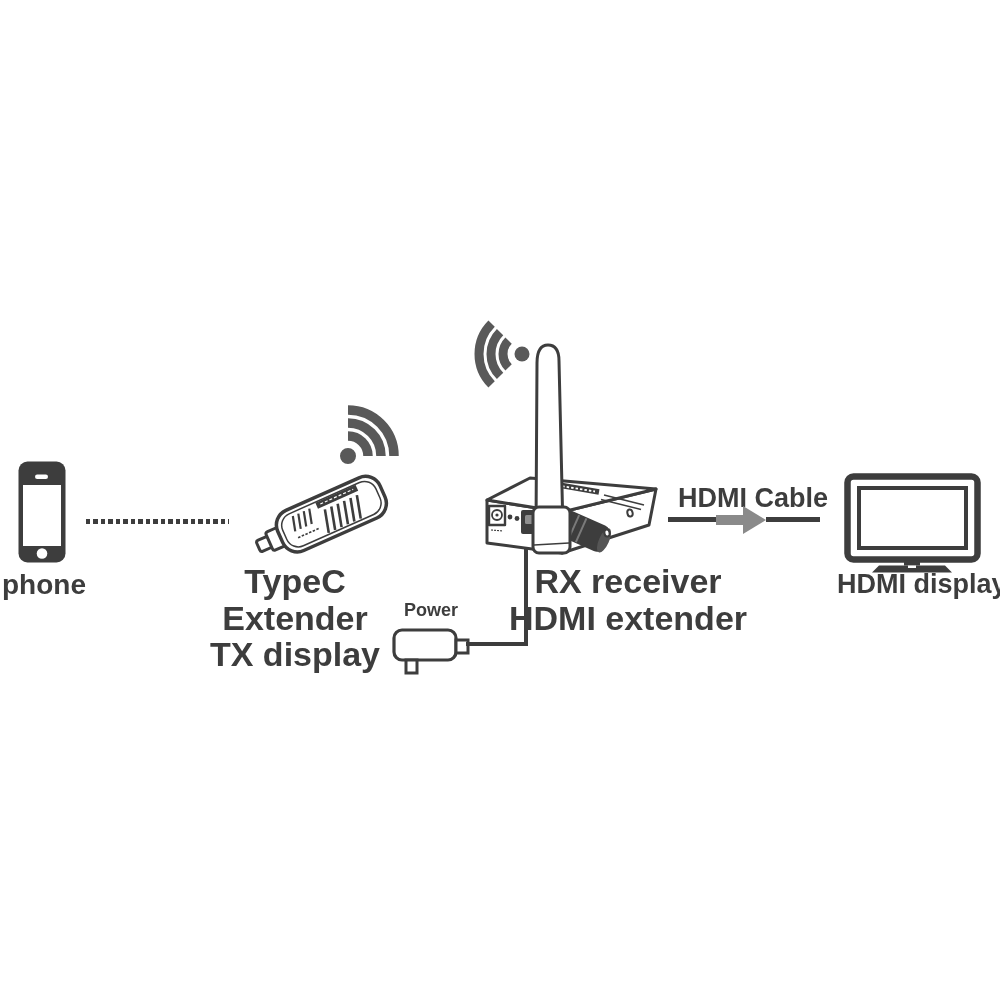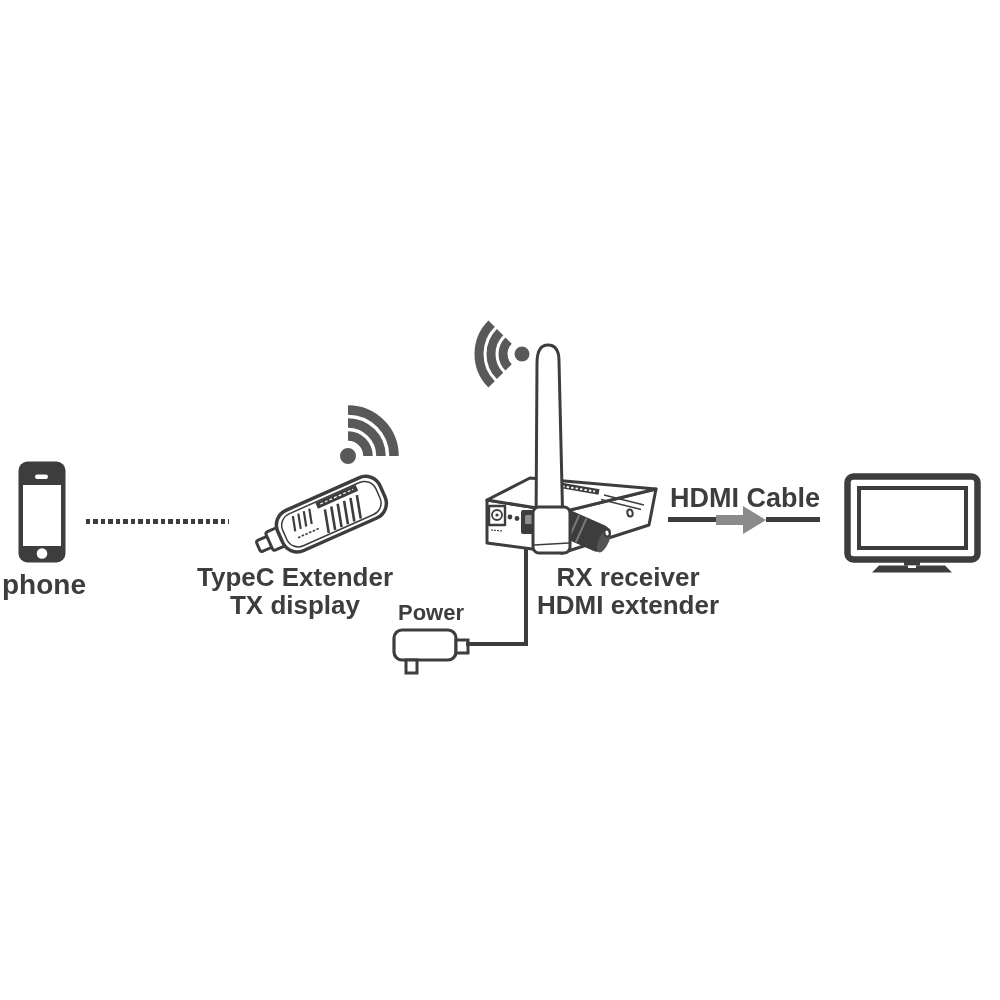--- a/index.html
+++ b/index.html
@@ -12,23 +12,23 @@
   .canvas{
     position:relative;width:1000px;height:1000px;background:var(--bg-color);
     font-family:"Liberation Sans",sans-serif;overflow:hidden;
   }
   .abs{position:absolute;}
   .lbl{
     position:absolute;font-weight:700;color:var(--ink-color);
     text-align:center;line-height:1.08;white-space:nowrap;
   }
   .lbl-28{font-size:28px;}
-  .lbl-27{font-size:27px;}
-  .lbl-26{font-size:26px;}
-  .lbl-22{font-size:22px;}
+  .lbl-27{font-size:27px;margin-left:8px;}
+  .lbl-26{font-size:34px;}
+  .lbl-22{font-size:18px;}
   .two-line{white-space:normal;}
   .dotted-line{
     position:absolute;left:86px;top:519px;width:143px;height:5px;
     background-image:repeating-linear-gradient(90deg,var(--ink-color) 0 4.5px,transparent 4.5px 7.5px);
   }
   .cable{position:absolute;background:var(--ink-color);}
 </style>
 </head>
 <body>
 
@@ -144,14 +144,15 @@
   </svg>
   <div class="cable" style="left:766px;top:517px;width:54px;height:5px;"></div>
 
   <svg class="abs" style="left:842px;top:470px;" width="140" height="106" viewBox="0 0 140 106">
     <rect x="5.5" y="6.5" width="130" height="83" rx="6" fill="#ffffff" stroke="var(--ink-color)" stroke-width="6.5"></rect>
     <rect x="17" y="18" width="107" height="60" fill="#ffffff" stroke="var(--ink-color)" stroke-width="4"></rect>
     <rect x="62" y="90.5" width="16" height="5" fill="var(--ink-color)"></rect>
     <polygon points="37,95.5 103,95.5 110,102.5 30,102.5" fill="var(--ink-color)"></polygon>
     <rect x="66" y="95.5" width="8" height="2.5" fill="#ffffff"></rect>
   </svg>
+  <div class="lbl lbl-27" style="left:829px;top:570px;width:164px;">HDMI display</div>
 
 </div>
 
 </body></html>

